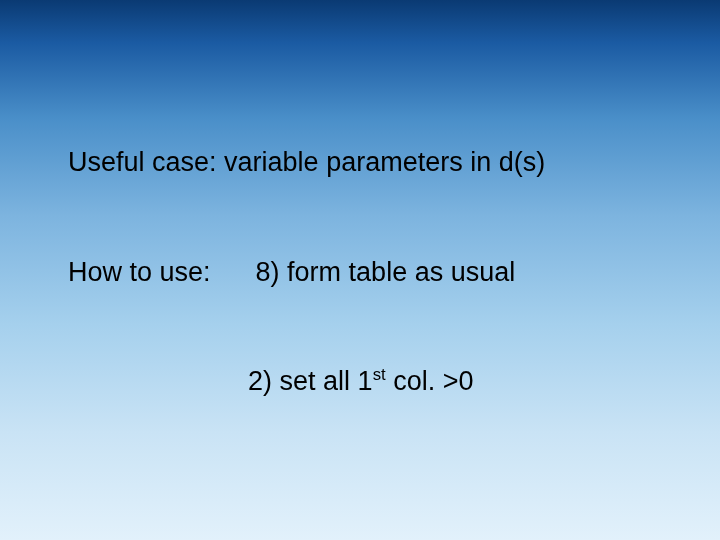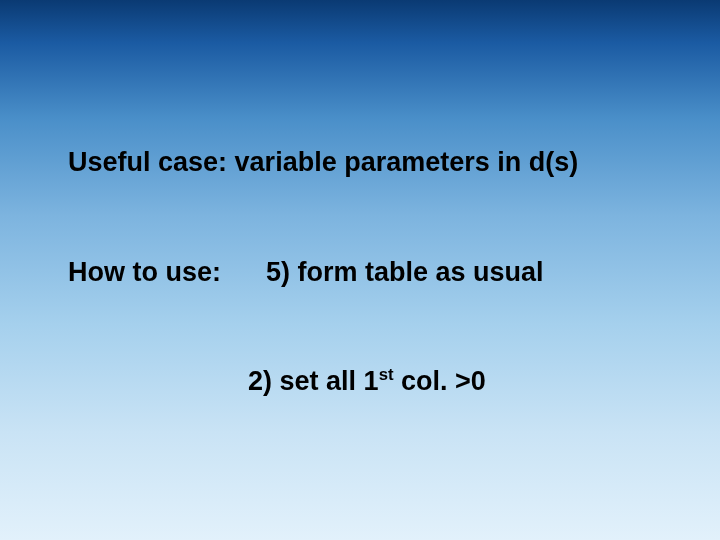--- a/index.html
+++ b/index.html
@@ -10,35 +10,35 @@
       font-size: 27px;
       color: #000;
       line-height: 1.35;
     }
     .content {
       position: absolute;
       top: 108px;
       left: 38px;
       right: 38px;
     }
-    .line { white-space: pre; font-weight: bold; }
+    .line { white-space: pre; }
     .label { display: inline-block; text-align: center; }
     .ord-sup { font-size: 0.62em; vertical-align: super; line-height: 0; text-align: center; }
   </style>
 </head>
 <body>
 
 <div class="content">
 
   <div class="line">
     <span>Useful case: variable parameters in d(s)</span>
   </div>
 
   <div class="line">
-    <span class="label">How to use:      </span><span>5) form table as usual</span>
+    <span class="label">How to use:      </span><span>8) form table as usual</span>
   </div>
 
   <div class="line">
     <span class="label">                        </span><span>2) set all 1</span><span class="ord-sup">st</span><span> col. &gt;0</span>
   </div>
 
   <div class="line">
     <span class="label">                        </span>
   </div>
 

